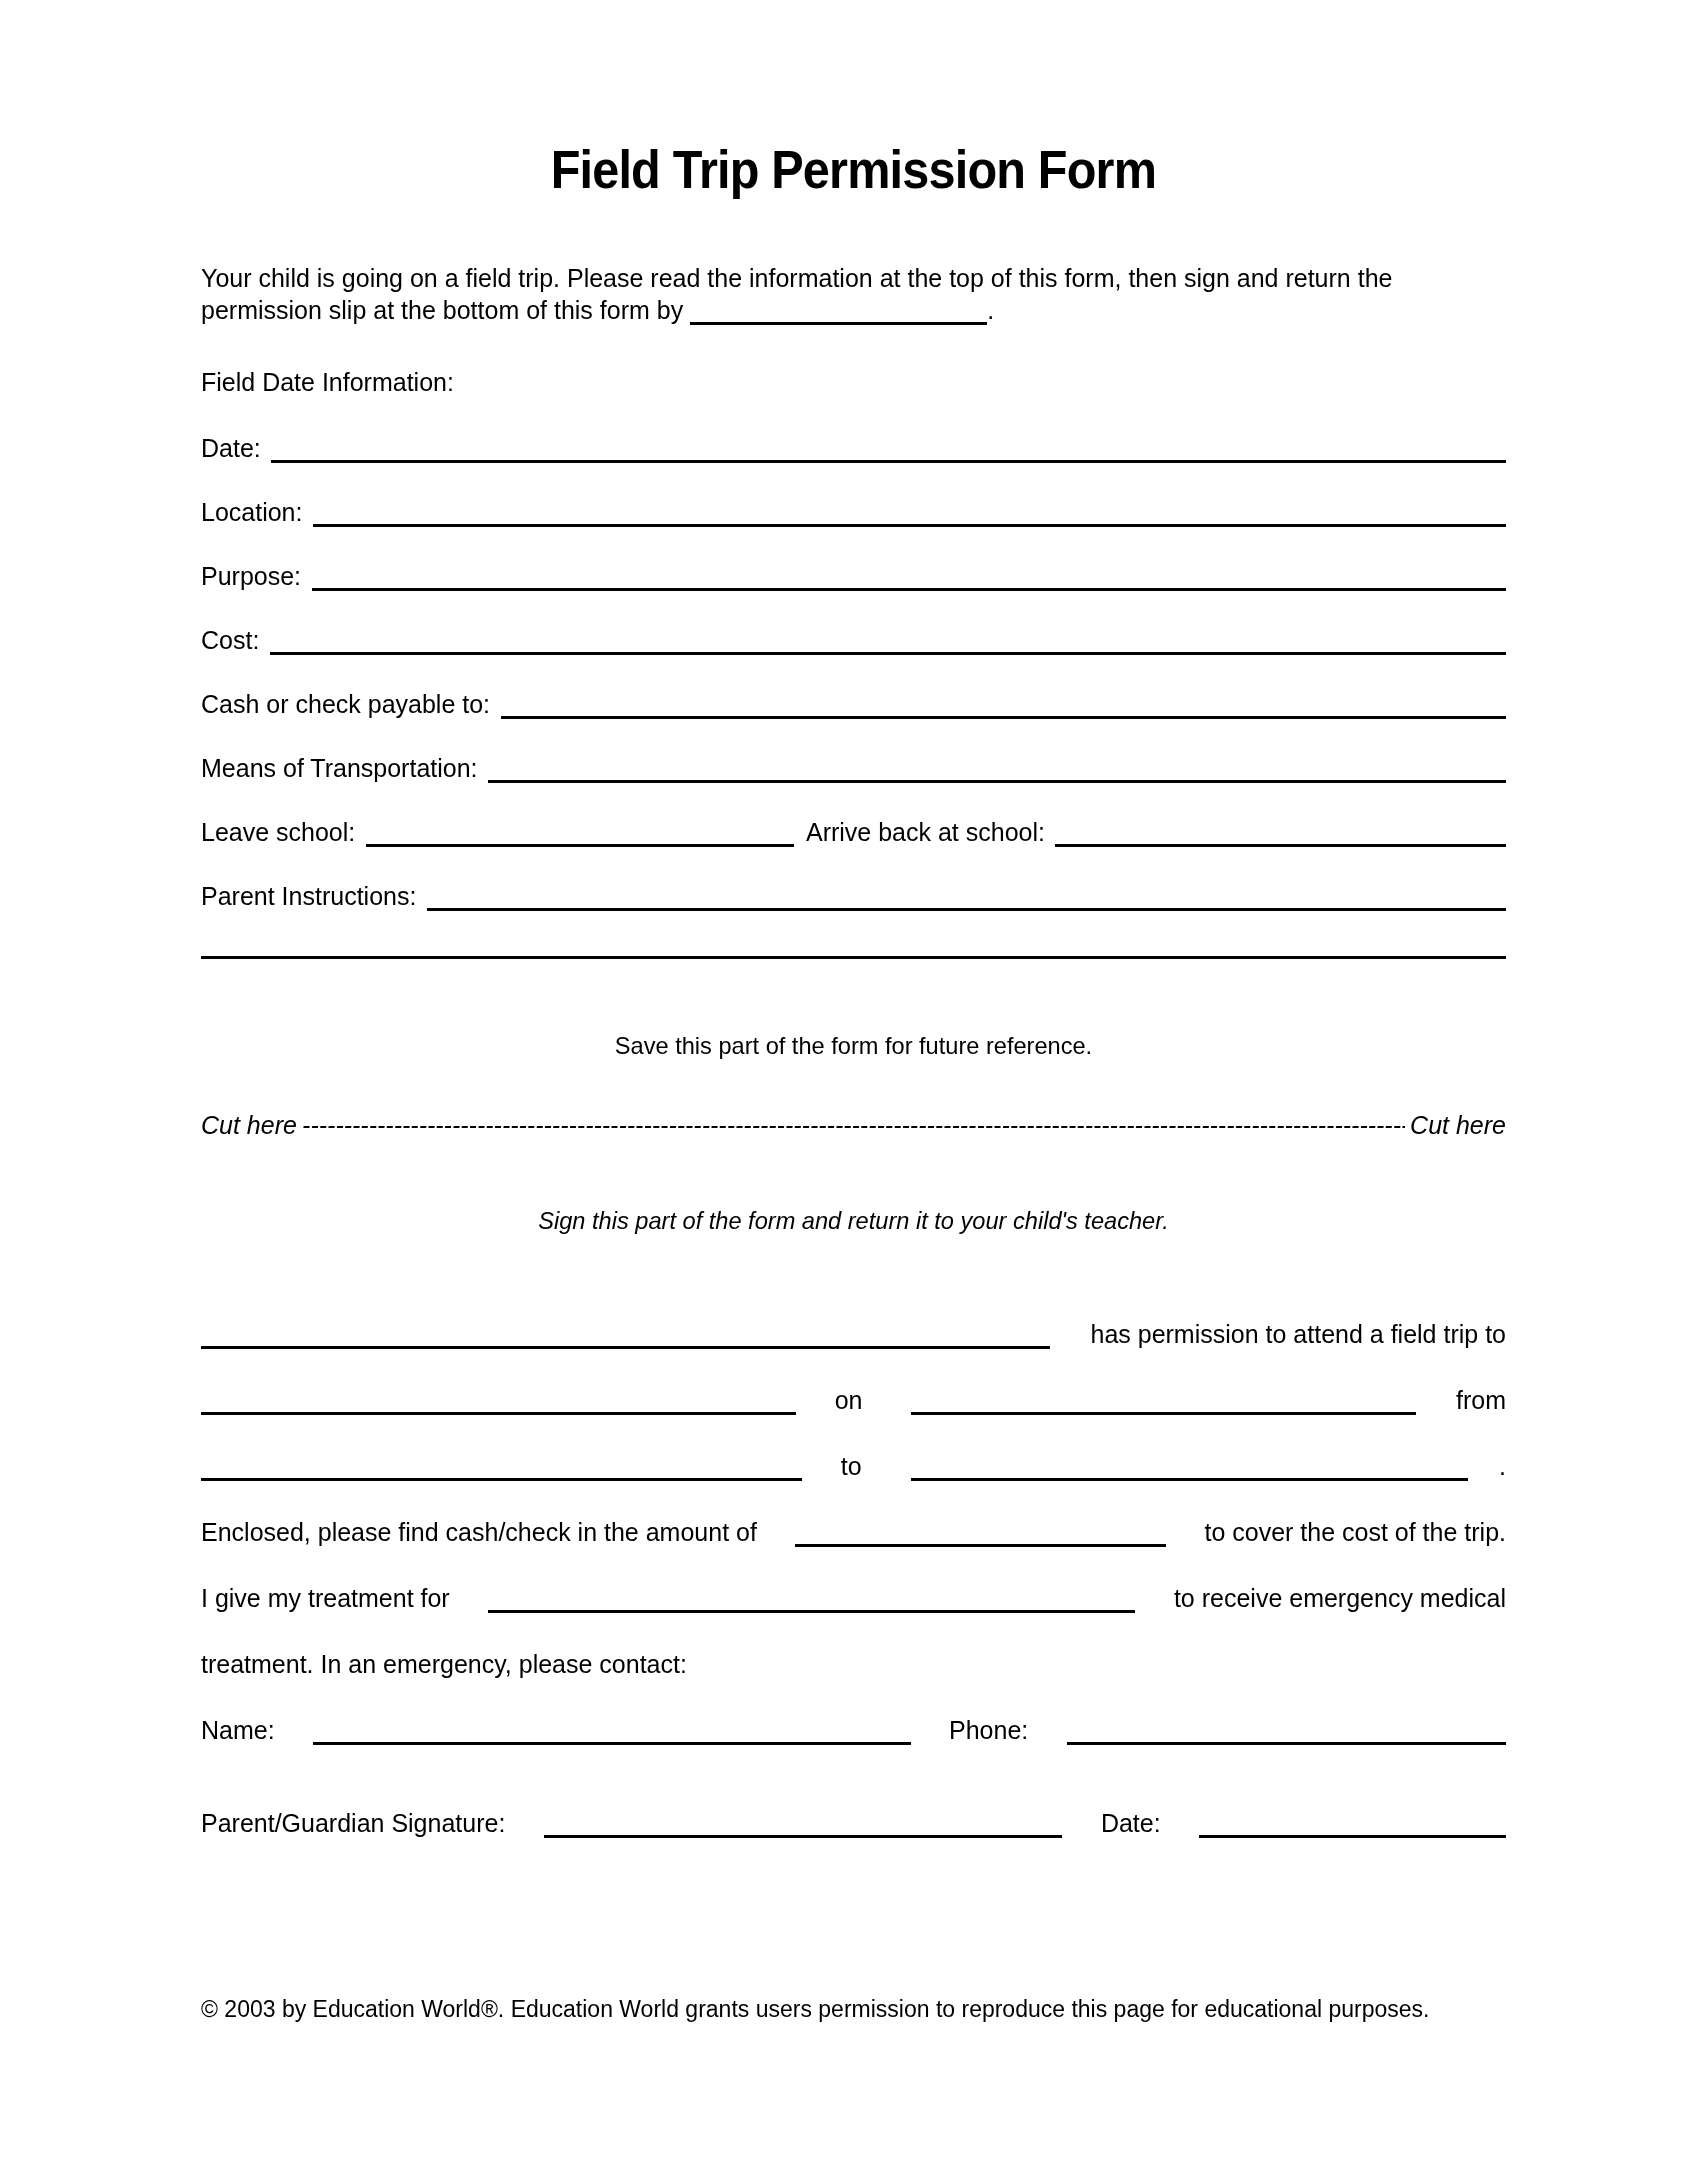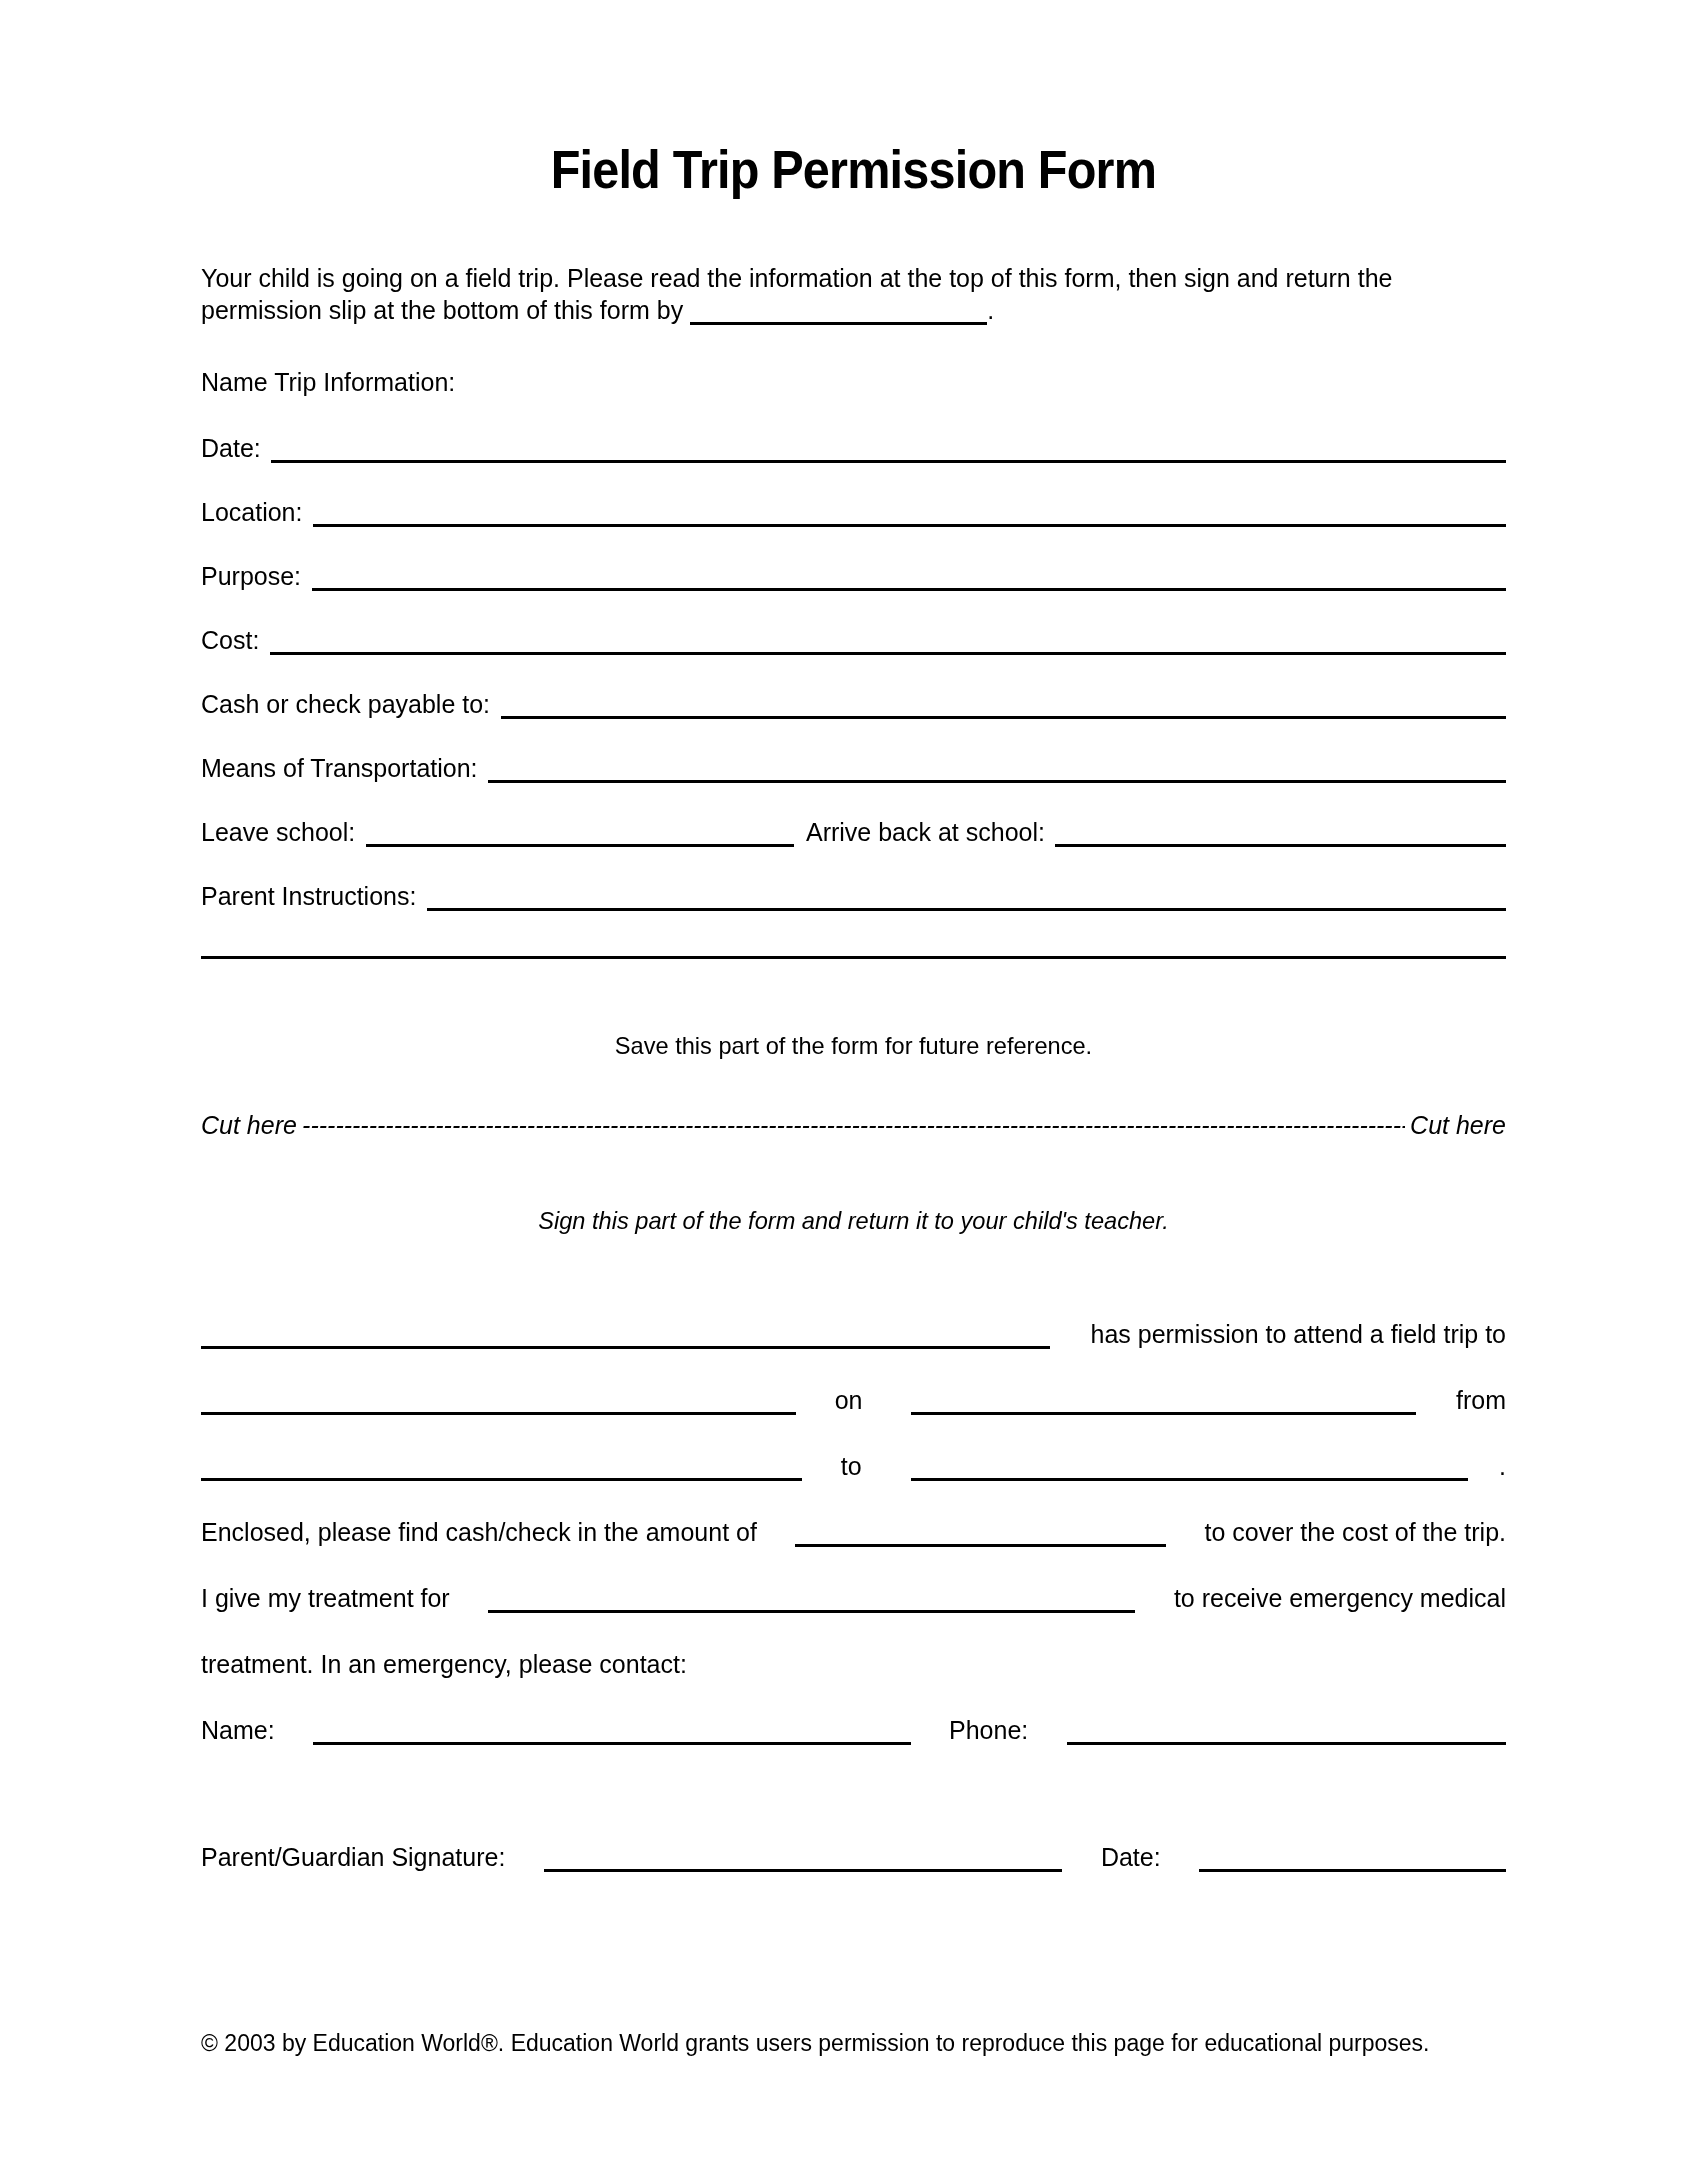--- a/index.html
+++ b/index.html
@@ -101,21 +101,21 @@
   .srow {
     display: flex;
     align-items: baseline;
     font-size: 25px;
     line-height: 28px;
     height: 28px;
     margin-top: 38px;
     gap: 28px;
   }
   .srow-first { margin-top: 83px; }
-  .srow-sig { margin-top: 99px; }
+  .srow-sig { margin-top: 65px; }
   .b1 { flex: 1 1 0; }
   .b-on-1 { flex: 1.18 1 0; }
   .b-on-2 { flex: 1 1 0; margin-left: 10.5px; }
   .b-to-1 { flex: 1.08 1 0; }
   .b-to-2 { flex: 1 1 0; margin-left: 10.5px; }
   .b-amount { flex: 1 1 0; margin: 0 10.5px; }
   .b-medical { flex: 1 1 0; margin: 0 10.5px; }
   .b-name { flex: 1.36 1 0; margin: 0 10.5px; }
   .b-phone { flex: 1 1 0; margin-left: 10.5px; }
   .b-sig { flex: 1.69 1 0; margin: 0 10.5px; }
@@ -142,21 +142,21 @@
   <div class="title">
     <span class="squeeze">Field Trip Permission Form</span>
   </div>
 
   <div class="intro">
     <div>
       <span>Your child is going on a field trip. Please read the information at the top of this form, then sign and return the permission slip at the bottom of this form by</span><span class="blank intro-blank"></span><span>.</span>
     </div>
   </div>
 
-  <div class="section-header">Name Trip Information:</div>
+  <div class="section-header">Field Date Information:</div>
 
   <div class="frow">
     <span class="lbl">Date:</span>
     <span class="blank fill"></span>
   </div>
   <div class="frow">
     <span class="lbl">Location:</span>
     <span class="blank fill"></span>
   </div>
   <div class="frow">

